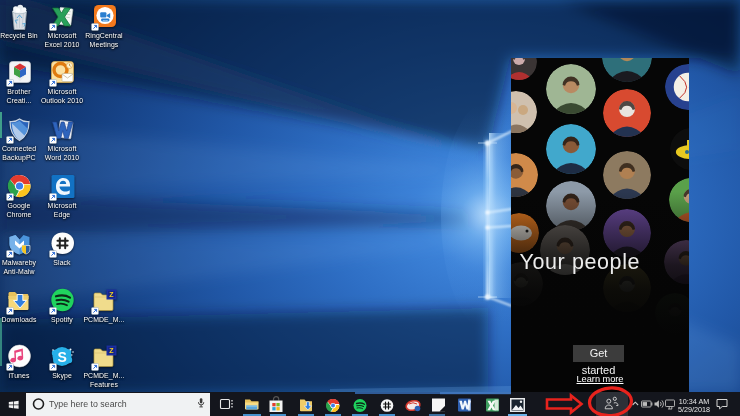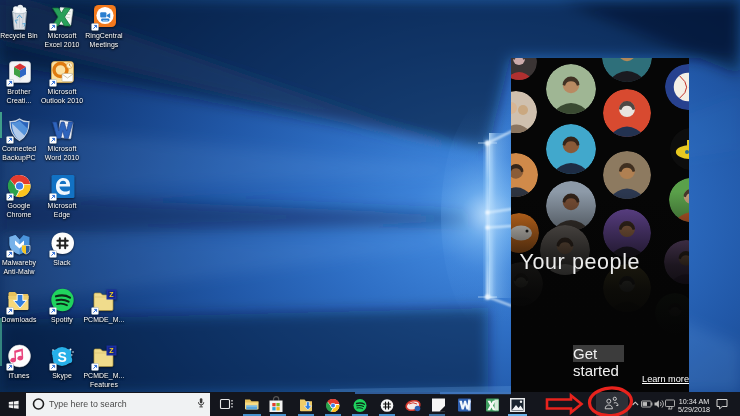--- a/index.html
+++ b/index.html
@@ -3,22 +3,22 @@
 *{margin:0;padding:0;box-sizing:border-box}
 html,body{width:740px;height:416px;overflow:hidden;background:#000}
 #screen{position:relative;width:740px;height:416px;font-family:"Liberation Sans",sans-serif}
 #wall{position:absolute;left:0;top:0}
 .di{position:absolute;width:56px;text-align:center;z-index:2}
 .di svg{display:block;margin:0 auto;filter:drop-shadow(0 1px 1.2px rgba(0,0,0,0.55))}
 .lb{margin-top:1px;font-size:6.9px;line-height:8.6px;color:#fff;text-shadow:0 1px 2px rgba(0,0,0,0.95),0 0 3px rgba(0,0,0,0.8);letter-spacing:0.1px}
 #flyout{position:absolute;left:511px;top:58px;width:178px;height:334px;background:#c2410c;z-index:10;overflow:hidden}
 #flyout .yp{position:absolute;left:8.5px;top:192px;font-size:21.5px;color:#ececec;letter-spacing:0.6px}
 #flyout .desc{position:absolute;left:6px;top:234px;width:172px;font-size:11.8px;line-height:14.6px;color:#f5f5f5}
-#flyout .btn{position:absolute;left:62px;top:287px;width:51px;height:17px;background:#3c3c3c;color:#f2f2f2;font-size:15px;text-align:left;line-height:17px}
-#flyout .learn{position:absolute;left:0;top:316px;width:178px;text-align:right;font-size:9.2px;color:#fff;text-decoration:underline}
+#flyout .btn{position:absolute;left:62px;top:287px;width:51px;height:17px;background:#3c3c3c;color:#f2f2f2;font-size:11px;text-align:center;line-height:17px}
+#flyout .learn{position:absolute;left:0;top:316px;width:178px;text-align:center;font-size:9.2px;color:#fff;text-decoration:underline}
 #tbar{position:absolute;left:0;top:392px;z-index:20}
 </style></head>
 <body>
 <div id="screen">
 <svg id="wall" width="740" height="392" viewBox="0 0 740 392">
 <defs>
 <radialGradient id="base" gradientUnits="userSpaceOnUse" cx="488" cy="212" r="620" gradientTransform="translate(0,59.4) scale(1,0.72)">
  <stop offset="0" stop-color="#72b2f0"></stop>
  <stop offset="0.045" stop-color="#4e96e4"></stop>
  <stop offset="0.12" stop-color="#3c82d8"></stop>

